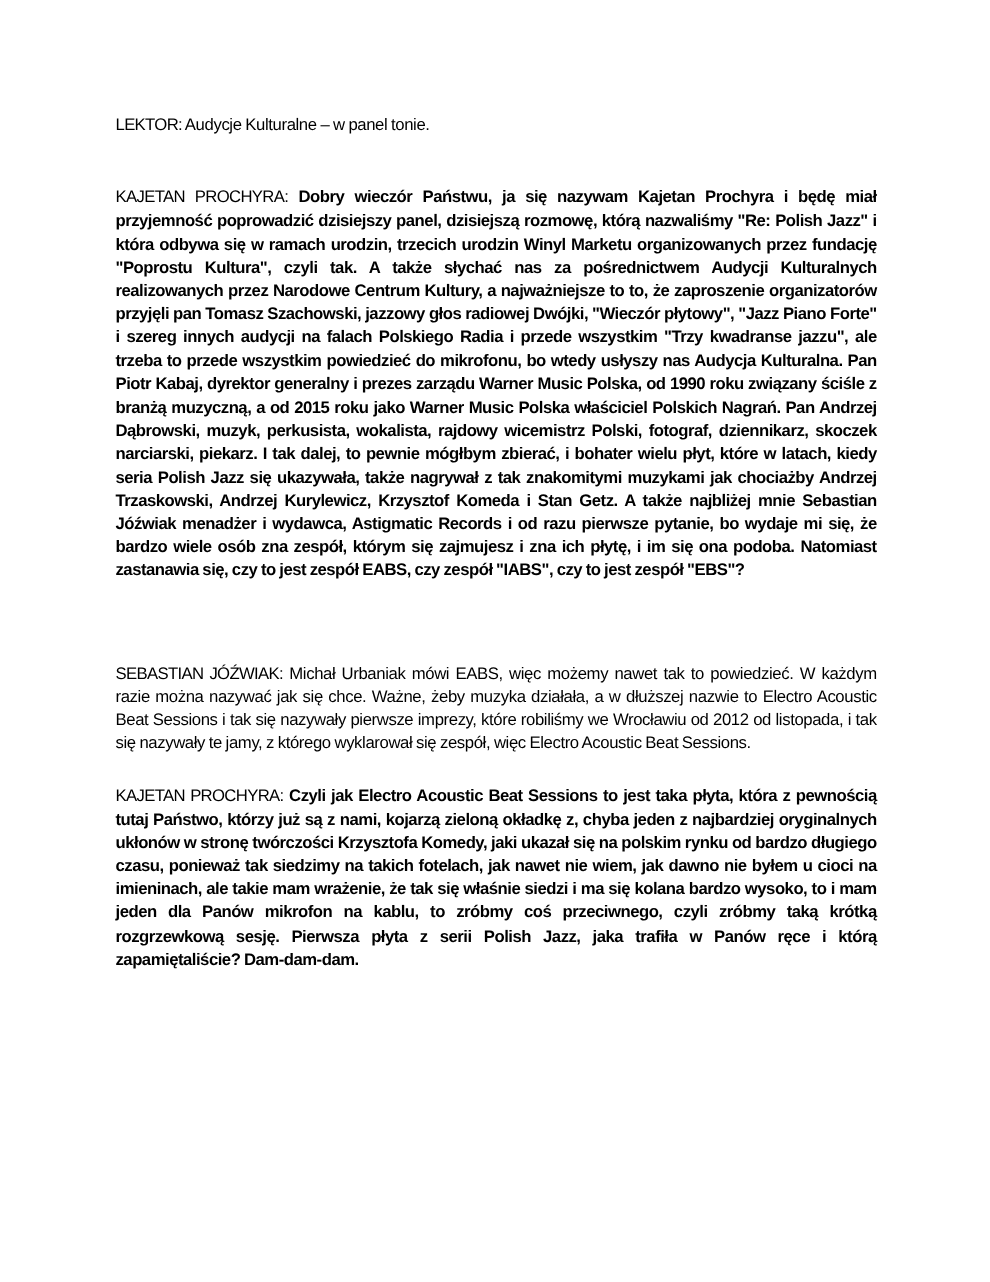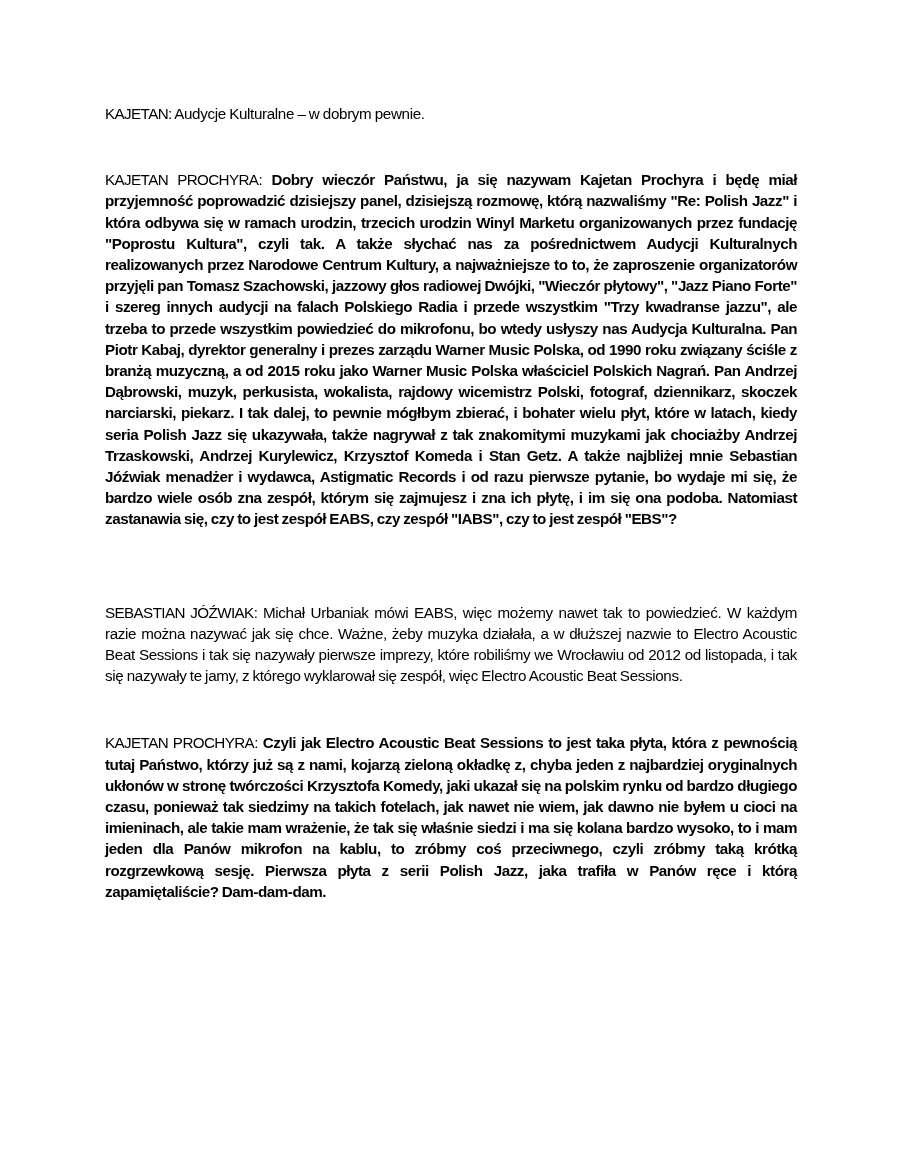--- a/index.html
+++ b/index.html
@@ -24,41 +24,41 @@
     .para {
       margin: 0;
       font-size: 15.2px;
       line-height: 21.2px;
       text-align: justify;
       letter-spacing: -0.35px;
       word-spacing: -0.5px;
     }
     .para.lektor { margin-bottom: 45px; }
     .para.p1 { margin-bottom: 72px; }
-    .para.p2 { margin-bottom: 46px; }
+    .para.p2 { margin-bottom: 27px; }
     .speaker {
       font-weight: normal;
       letter-spacing: -0.6px;
     }
     .speech-bold {
       font-weight: bold;
       letter-spacing: -0.45px;
     }
     .speech-normal {
       font-weight: normal;
     }
   </style>
 </head>
 <body>
 
 <div class="page">
 
   <p class="para lektor">
-    <span class="speaker">KAJETAN:</span>
-    <span class="speech-normal">Audycje Kulturalne – w dobrym pewnie.</span>
+    <span class="speaker">LEKTOR:</span>
+    <span class="speech-normal">Audycje Kulturalne – w panel tonie.</span>
   </p>
 
   <p class="para p1">
     <span class="speaker">KAJETAN PROCHYRA:</span>
     <span class="speech-bold">Dobry wieczór Państwu, ja się nazywam Kajetan Prochyra i będę miał przyjemność poprowadzić dzisiejszy panel, dzisiejszą rozmowę, którą nazwaliśmy "Re: Polish Jazz" i która odbywa się w ramach urodzin, trzecich urodzin Winyl Marketu organizowanych przez fundację "Poprostu Kultura", czyli tak. A także słychać nas za pośrednictwem Audycji Kulturalnych realizowanych przez Narodowe Centrum Kultury, a najważniejsze to to, że zaproszenie organizatorów przyjęli pan Tomasz Szachowski, jazzowy głos radiowej Dwójki, "Wieczór płytowy", "Jazz Piano Forte" i szereg innych audycji na falach Polskiego Radia i przede wszystkim "Trzy kwadranse jazzu", ale trzeba to przede wszystkim powiedzieć do mikrofonu, bo wtedy usłyszy nas Audycja Kulturalna. Pan Piotr Kabaj, dyrektor generalny i prezes zarządu Warner Music Polska, od 1990 roku związany ściśle z branżą muzyczną, a od 2015 roku jako Warner Music Polska właściciel Polskich Nagrań. Pan Andrzej Dąbrowski, muzyk, perkusista, wokalista, rajdowy wicemistrz Polski, fotograf, dziennikarz, skoczek narciarski, piekarz. I tak dalej, to pewnie mógłbym zbierać, i bohater wielu płyt, które w latach, kiedy seria Polish Jazz się ukazywała, także nagrywał z tak znakomitymi muzykami jak chociażby Andrzej Trzaskowski, Andrzej Kurylewicz, Krzysztof Komeda i Stan Getz. A także najbliżej mnie Sebastian Jóźwiak menadżer i wydawca, Astigmatic Records i od razu pierwsze pytanie, bo wydaje mi się, że bardzo wiele osób zna zespół, którym się zajmujesz i zna ich płytę, i im się ona podoba. Natomiast zastanawia się, czy to jest zespół EABS, czy zespół "IABS", czy to jest zespół "EBS"?</span>
   </p>
 
   <p class="para p2">
     <span class="speaker">SEBASTIAN JÓŹWIAK:</span>
     <span class="speech-normal">Michał Urbaniak mówi EABS, więc możemy nawet tak to powiedzieć. W każdym razie można nazywać jak się chce. Ważne, żeby muzyka działała, a w dłuższej nazwie to Electro Acoustic Beat Sessions i tak się nazywały pierwsze imprezy, które robiliśmy we Wrocławiu od 2012 od listopada, i tak się nazywały te jamy, z którego wyklarował się zespół, więc Electro Acoustic Beat Sessions.</span>

